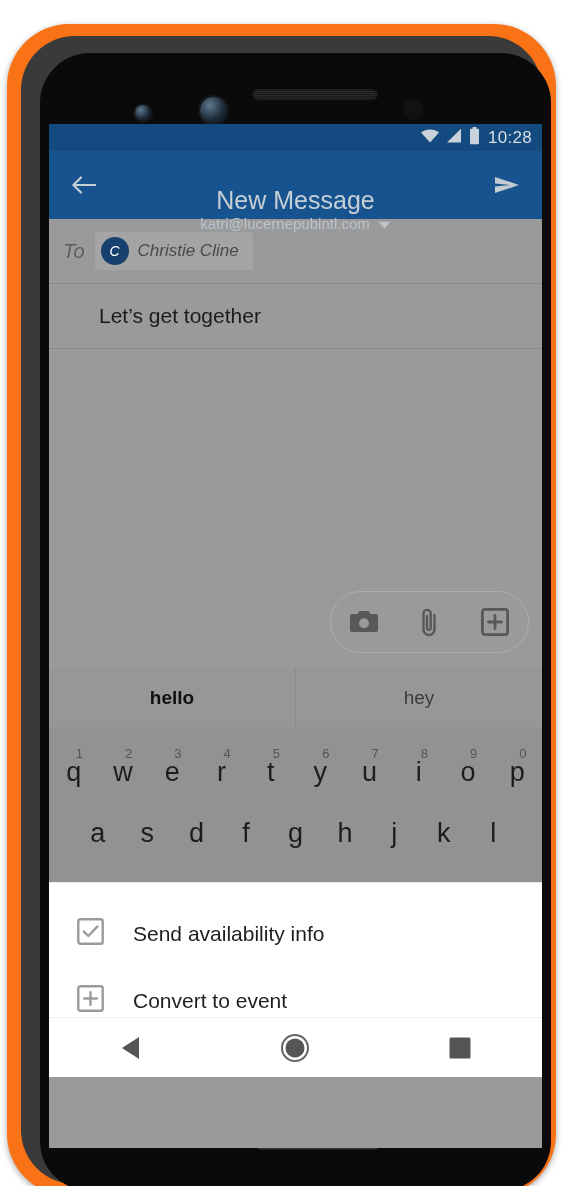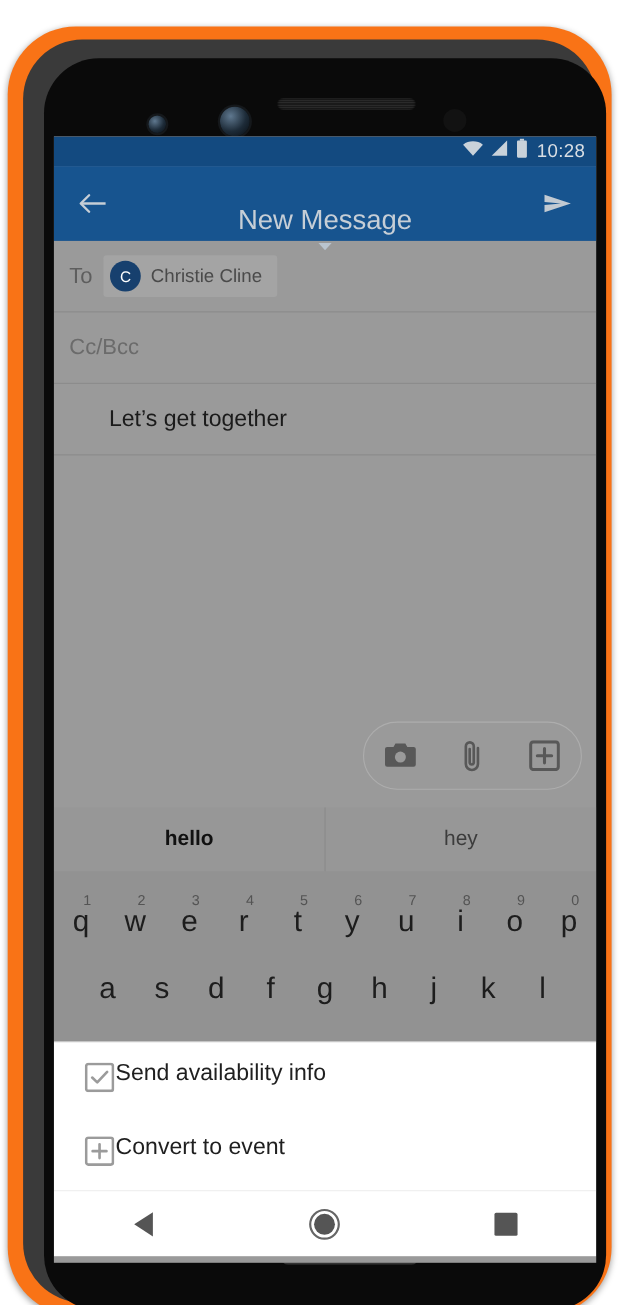--- a/index.html
+++ b/index.html
@@ -94,21 +94,21 @@
   #appbar-subrow { display: flex; align-items: center; gap: 8px; margin-top: 1px; }
   #appbar-account { color: #b9c4cf; font-size: 15px; }
   #send-button { width: 42px; flex: none; display: flex; align-items: center; justify-content: center; }
 
   
   .compose-row {
     border-bottom: 1px solid #8b8b8b;
     display: flex; align-items: center;
     padding: 0 14px;
   }
-  #row-to { height: 65px; gap: 10px; }
+  #row-to { height: 65px; gap: 10px; font-style: italic; }
   #to-label { color: #5e5e5e; font-size: 20px; }
   #recipient-chip {
     display: flex; align-items: center; gap: 9px;
     background: #a4a4a4; border-radius: 3px;
     padding: 5px 14px 5px 6px;
   }
   #chip-avatar {
     width: 28px; height: 28px; border-radius: 50%;
     background: #17406e; color: #fff;
     display: flex; align-items: center; justify-content: center;
@@ -157,21 +157,21 @@
     font-size: 13px; color: #545454;
   }
   #key-row-2 { padding: 0 24px; }
   #key-row-2 .key { flex: 1; height: 60px; }
 
   
   #bottom-sheet {
     background: #ffffff;
     border-top: 1px solid #ededed;
   }
-  .sheet-item { height: 67px; display: flex; align-items: flex-start; padding: 16px 26px; }
+  .sheet-item { height: 67px; display: flex; align-items: flex-end; padding: 4px 26px; gap: 28px; }
   .sheet-icon { width: 30px; height: 30px; flex: none; display: flex; align-items: center; justify-content: center; }
   .sheet-label { font-size: 21px; color: #1f1f1f; }
 
   
   #nav-bar {
     height: 60px; background: #ffffff;
     border-top: 1px solid #f0f0f0;
     display: flex; align-items: center; justify-content: space-around;
   }
   .nav-btn { width: 70px; height: 46px; display: flex; align-items: center; justify-content: center; }
@@ -214,20 +214,21 @@
         <div id="app-bar">
           <div id="back-button">
             <svg width="27" height="24" viewBox="0 0 27 24">
               <path d="M25 12 H3" stroke="#c6ced6" stroke-width="2.2" fill="none"></path>
               <path d="M10 4.5 L2.4 12 L10 19.5" stroke="#c6ced6" stroke-width="2.2" fill="none" stroke-linecap="round" stroke-linejoin="round"></path>
             </svg>
           </div>
           <div id="appbar-titles">
             <div id="appbar-title">New Message</div>
             <div id="appbar-subrow">
+              <span id="appbar-account">katri@lucernepubintl.com</span>
               <span>
                 <svg width="13" height="8" viewBox="0 0 13 8">
                     <path d="M0.5 0.8 L12.5 0.8 L6.5 7.5 Z" fill="#b9c4cf"></path>
                   </svg>
               </span>
             </div>
           </div>
           <div id="send-button">
             <svg width="30" height="24" viewBox="0 0 30 24">
               <path d="M3 4 L27 12 L3 20 L3 13.4 L18 12 L3 10.6 Z" fill="#c2cad2"></path>
@@ -236,23 +237,20 @@
         </div>
 
         <div class="compose-row" id="row-to">
           <span id="to-label">To</span>
           <span id="recipient-chip">
             <span id="chip-avatar">C</span>
             <span id="chip-name">Christie Cline</span>
           </span>
         </div>
 
-        <div class="compose-row" id="row-ccbcc">
-          <span id="ccbcc-placeholder">Cc/Bcc</span>
-        </div>
 
         <div class="compose-row" id="row-subject">
           <span id="subject-value">Let’s get together</span>
         </div>
 
         <div id="message-body">
           <div id="attachment-bar">
             <span class="attach-btn">
               <svg width="30" height="26" viewBox="0 0 30 26">
                 <path d="M10.5 2 L19.5 2 L21.3 5 L27 5 A2 2 0 0 1 29 7 L29 21 A2 2 0 0 1 27 23 L3 23 A2 2 0 0 1 1 21 L1 7 A2 2 0 0 1 3 5 L8.7 5 Z" fill="#585858"></path>

